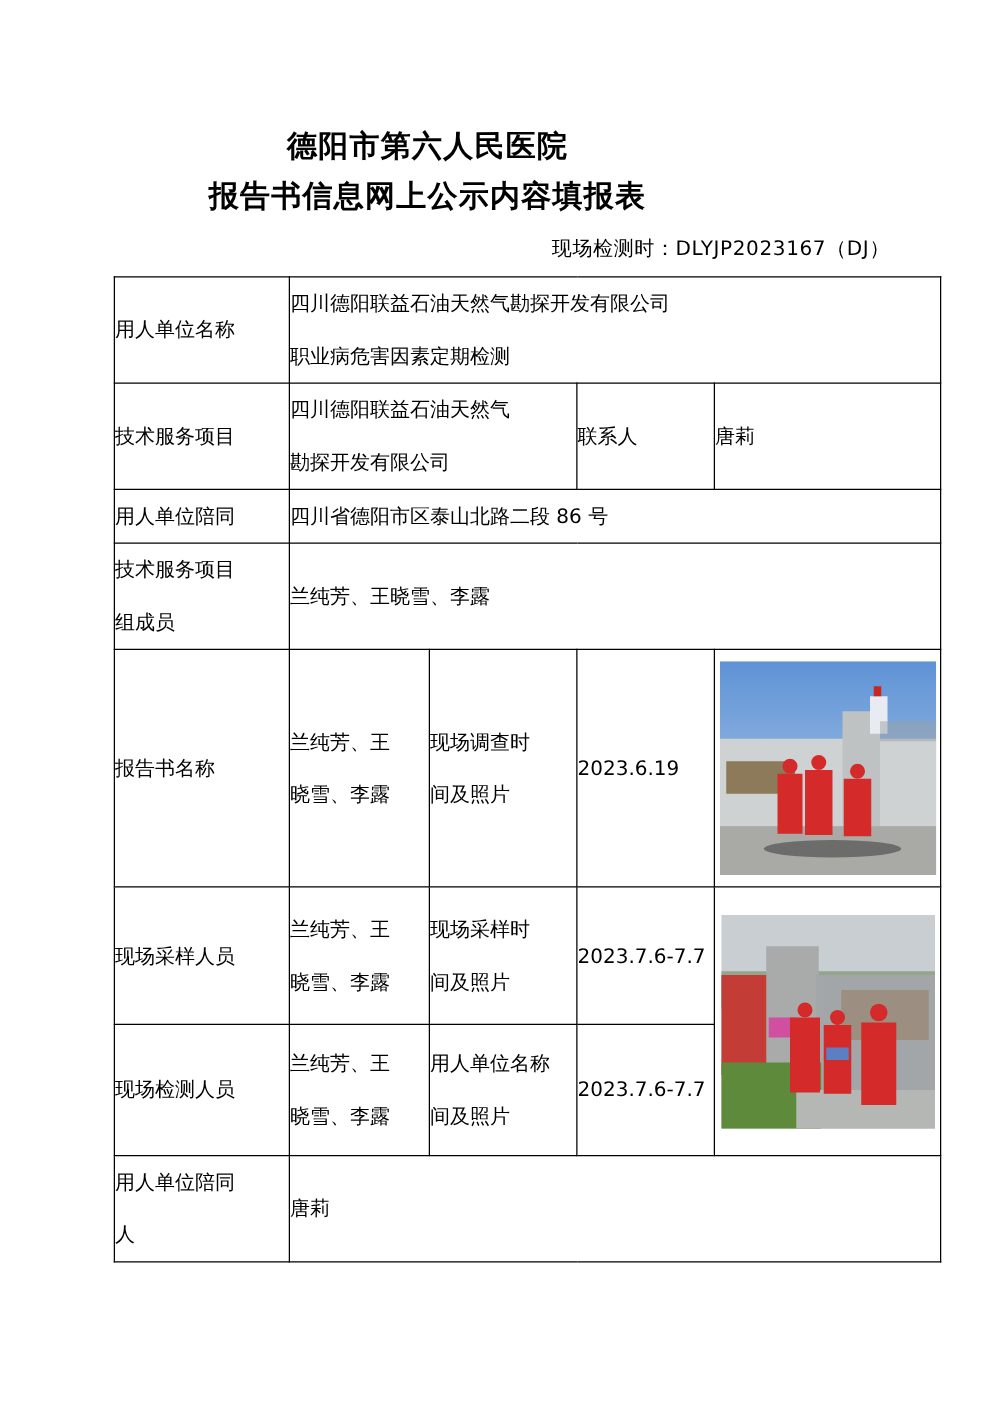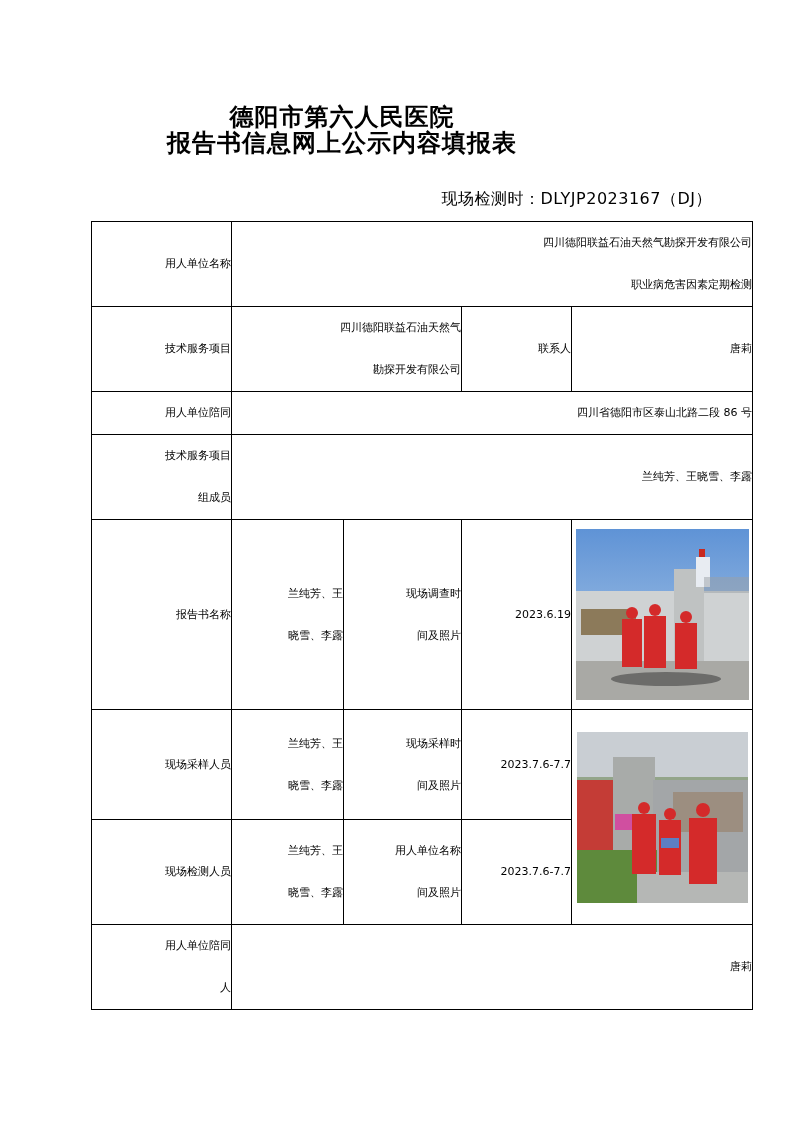--- a/index.html
+++ b/index.html
@@ -1,23 +1,23 @@
 <!DOCTYPE html>
 <html><head>
 <meta charset="utf-8">
 <style>
   html, body { margin:0; padding:0; background:#ffffff; }
   body { width:794px; height:1123px; position:relative; overflow:hidden;
          font-family: "DejaVu Sans", "Liberation Sans", sans-serif; color:#000; }
   .title { position:absolute; left:0; width:684px; text-align:center; font-weight:bold; font-size:24px; letter-spacing:1px; }
   #t1 { top:101px; }
-  #t2 { top:127px; }
+  #t2 { top:141px; }
   .report-no { position:absolute; top:189px; right:82px; font-size:16px; letter-spacing:0.5px; }
   table.form { position:absolute; left:91px; top:221px; border-collapse:collapse; table-layout:fixed; width:661px; }
-  table.form td { border:1.5px solid #000; text-align:right; vertical-align:middle; font-size:11px; line-height:42px; padding:0; }
+  table.form td { border:1.5px solid #000; text-align:left; vertical-align:middle; font-size:16px; line-height:42px; padding:0; }
   .photo { display:block; margin:0 auto; border:0; }
   .photo1 { width:173px; height:171px; }
   .photo2 { width:171px; height:171px; }
 </style>
 </head>
 <body>
 
 <div id="t1" class="title">德阳市第六人民医院</div>
 <div id="t2" class="title">报告书信息网上公示内容填报表</div>
 <div class="report-no"><span>现场检测时：</span><span>DLYJP2023167（DJ）</span></div>

